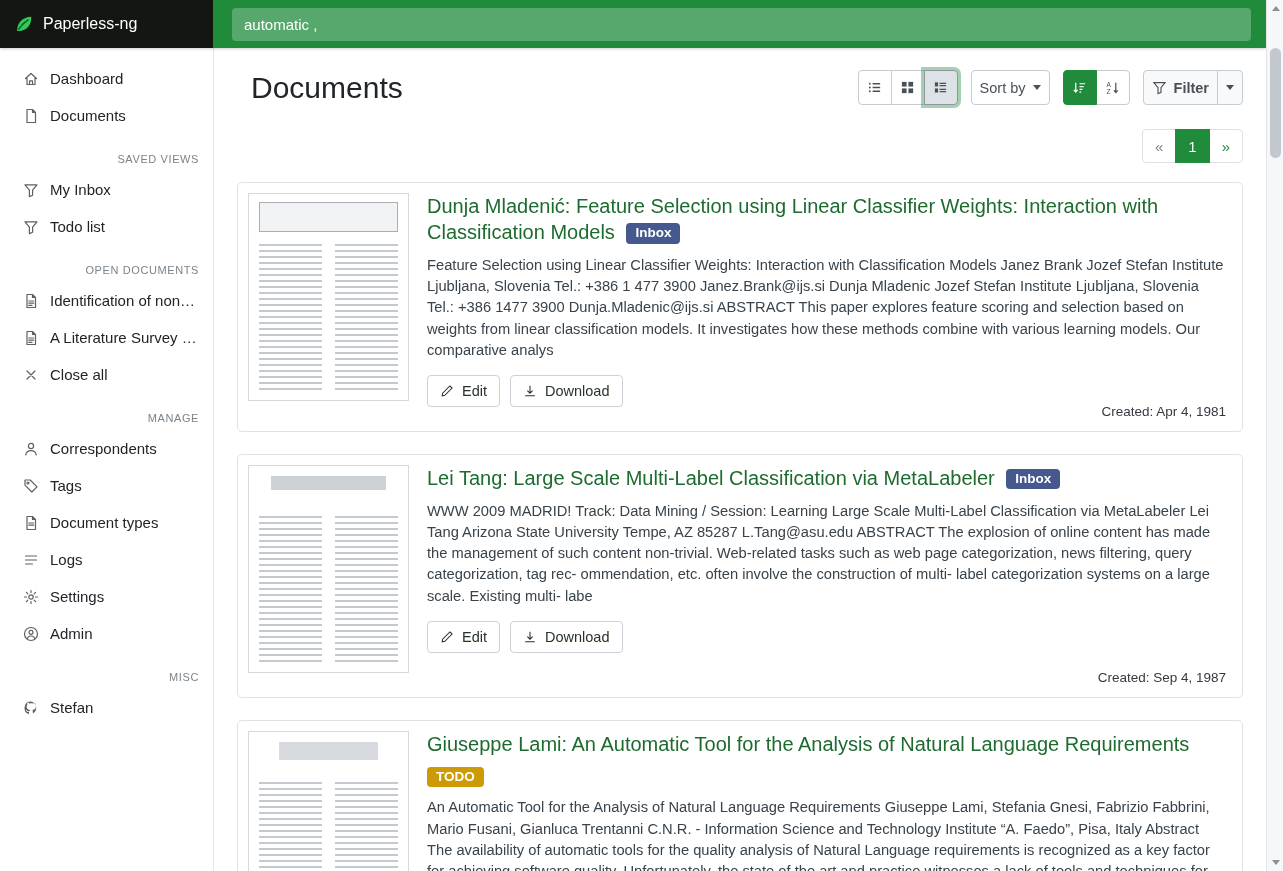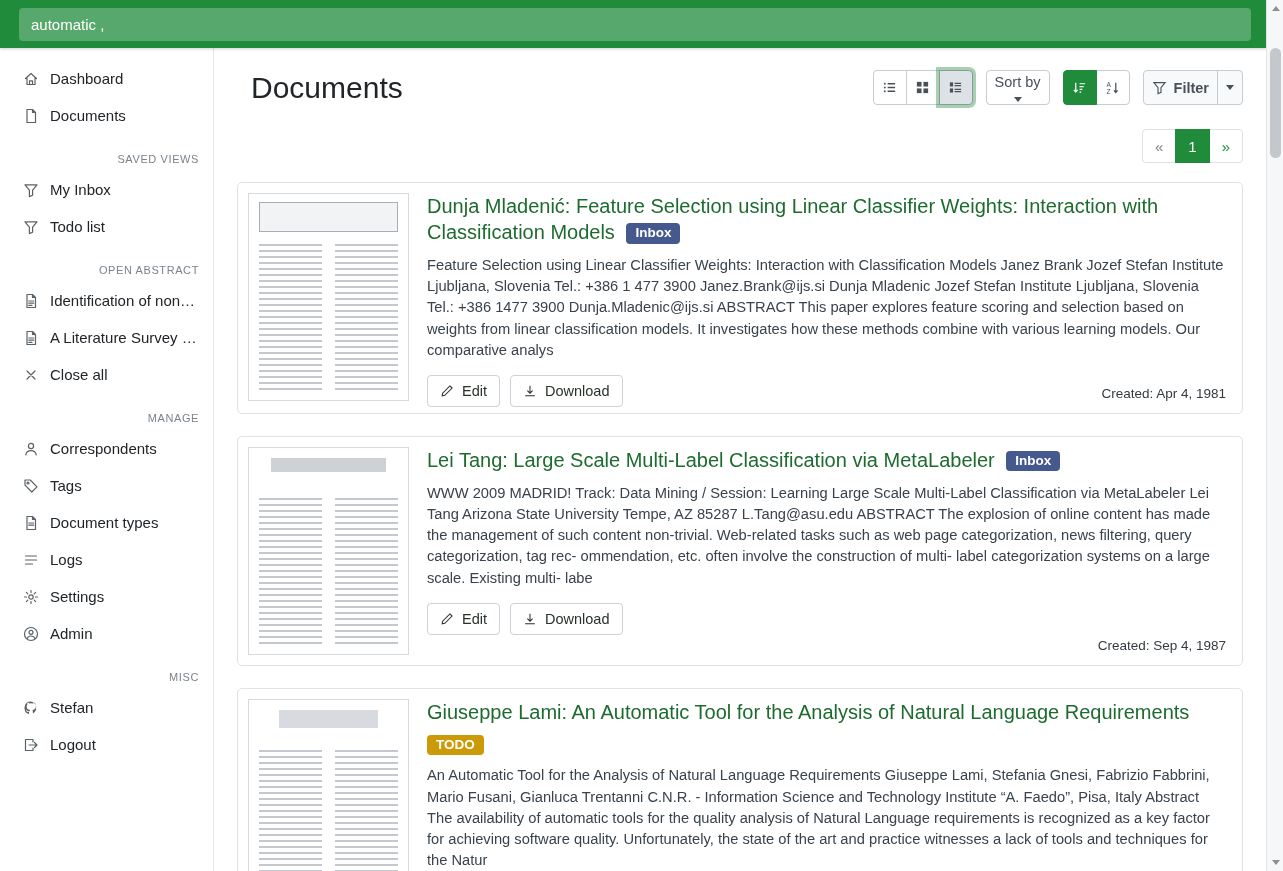--- a/index.html
+++ b/index.html
@@ -38,21 +38,21 @@
   .page-title { font-size:30px; font-weight:500; color:#212529; margin-left:14px; }
   .controls { display:flex; align-items:center; gap:13px; }
 
   .btn-group { display:inline-flex; }
   .tbtn { height:35px; min-width:34px; display:inline-flex; align-items:center;
           justify-content:center; gap:7px; background:#fff; border:1px solid #c6ccd2;
           color:#495057; font-size:14.5px; padding:0 8px; cursor:pointer; font-family:inherit; }
   .btn-group .tbtn + .tbtn { margin-left:-1px; }
   .btn-group .tbtn:first-child { border-radius:4px 0 0 4px;font-weight:bold; }
   .btn-group .tbtn:last-child  { border-radius:0 4px 4px 0; }
-  .tbtn.single { border-radius:4px;flex-direction:column; }
+  .tbtn.single { border-radius:4px; }
   .tbtn.active-view { background:#dde2e6; border-color:#8f979e;
                       box-shadow:0 0 0 3px rgba(31,139,59,.40); z-index:2; }
   .tbtn.green { background:#1f8b3b; border-color:#1f8b3b; color:#fff; z-index:1; }
   .tbtn.lightgray { background:#f8f9fa; }
   .tic { width:15px; height:15px; }
 
   .caret { width:0; height:0; border-left:4.5px solid transparent;
            border-right:4.5px solid transparent; border-top:5px solid currentColor;
            display:inline-block; }
 
@@ -63,21 +63,21 @@
           align-items:center; justify-content:center; background:#fff;
           border:1px solid #dee2e6; font-size:15px; color:#1f8b3b; cursor:pointer; font-family:inherit; }
   .pager .pbtn + .pbtn { margin-left:-1px; }
   .pbtn:first-child { border-radius:4px 0 0 4px; color:#7a8288; }
   .pbtn:last-child  { border-radius:0 4px 4px 0; }
   .pbtn.current { background:#1f8b3b; border-color:#1f8b3b; color:#fff; z-index:1; }
 
   
   .cards { margin-top:19px; }
   .card { position:relative; display:flex; gap:18px; border:1px solid #dfe3e7;
-          border-radius:5px; margin-bottom:22px; padding:10px 14px 6px 10px; min-height:230px; }
+          border-radius:5px; margin-bottom:22px; padding:10px 14px 24px 10px; min-height:230px; }
   .thumb { width:161px; height:208px; flex:none; border:1px solid #d6dadd;
            background:#fff; position:relative; cursor:pointer; overflow:hidden; }
   .t-head-a { margin:8px 10px; height:30px; border:1px solid #a8aeb4; background:#f1f3f4; }
   .t-head-b { margin:10px 22px; height:14px; background:#cdd2d7; }
   .t-head-c { margin:10px 30px; height:18px; background:#d7dbdf; }
   .t-col { position:absolute; top:50px; bottom:8px; width:63px;
            background:repeating-linear-gradient(to bottom, #c3c9cf 0 2px, transparent 2px 6px); }
   .t-col.l { left:10px; } .t-col.r { right:10px; }
 
   .card-body { flex:1; min-width:0; display:flex; flex-direction:column; align-items:flex-start; }
@@ -107,20 +107,27 @@
               border-top:5px solid #8a9096; }
   .sb-thumb { position:absolute; left:3px; top:48px; width:11px; height:110px;
               background:#c3c8cd; border-radius:6px; cursor:grab; }
 </style>
 </head>
 <body>
 
 <div class="app">
 
   <div class="navbar">
+    <div class="brand">
+      <svg width="20" height="20" viewBox="0 0 16 16">
+        <path d="M2.5 13.5 C2.5 6.5 7 2.5 13.8 2.2 C14.2 9.5 9.5 14 2.5 13.5 Z" fill="#34c759"></path>
+        <path d="M3.5 12.5 C5.5 9.5 8.5 6.5 11.5 4.5" stroke="#0c5820" fill="none" stroke-width="1"></path>
+      </svg>
+      <span>Paperless-ng</span>
+    </div>
     <div class="search-wrap">
       <input class="search-input" type="text" value="automatic ," style="">
     </div>
   </div>
 
   <div class="sidebar">
     <div class="nav-item">
       <svg class="ic" viewBox="0 0 16 16">
           <path d="M2.5 7.5 L8 2.5 L13.5 7.5 M4 6.8 V13.5 H12 V6.8 M6.5 13.5 V9.8 H9.5 V13.5"></path>
         </svg>
@@ -140,21 +147,21 @@
         </svg>
       <span class="lbl">My Inbox</span>
     </div>
     <div class="nav-item">
       <svg class="ic" viewBox="0 0 16 16">
           <path d="M2 2.8 H14 L9.6 8.2 V13.2 L6.4 14.6 V8.2 Z"></path>
         </svg>
       <span class="lbl">Todo list</span>
     </div>
 
-    <div class="section-head">OPEN ABSTRACT</div>
+    <div class="section-head">OPEN DOCUMENTS</div>
     <div class="nav-item">
       <svg class="ic" viewBox="0 0 16 16">
           <path d="M4 1.5 H9.5 L12.5 4.5 V14.5 H4 Z M9.5 1.5 V4.5 H12.5 M5.8 8 H10.7 M5.8 10.2 H10.7 M5.8 12.4 H9"></path>
         </svg>
       <span class="lbl">Identification of non-fu...</span>
     </div>
     <div class="nav-item">
       <svg class="ic" viewBox="0 0 16 16">
           <path d="M4 1.5 H9.5 L12.5 4.5 V14.5 H4 Z M9.5 1.5 V4.5 H12.5 M5.8 8 H10.7 M5.8 10.2 H10.7 M5.8 12.4 H9"></path>
         </svg>
@@ -209,26 +216,20 @@
         </svg>
       <span class="lbl">Admin</span>
     </div>
 
     <div class="section-head">MISC</div>
     <div class="nav-item">
       <svg class="ic" viewBox="0 0 16 16">
           <path d="M8 1.5 a6.5 6.5 0 0 0 -2.05 12.67 c0-.55.02-1.6.1-2.25 -1.9.4-2.55-1-2.55-1 -.4-.9-.9-1.15-.9-1.15 .9-.2 1.5.62 1.5.62 .8 1.3 2.1.92 2.6.7 .08-.58.3-.98.55-1.2 -2-.23-3.6-1-3.6-3.2 0-.78.28-1.4.72-1.9 -.1-.22-.32-1 .1-2 0 0 .6-.2 2 .72 a6.4 6.4 0 0 1 3.56 0 c1.4-.92 2-.72 2-.72 .42 1 .2 1.78.1 2 .44.5.72 1.12.72 1.9 0 2.2-1.6 2.97-3.6 3.2 .3.28.6.8.6 1.6 v2.03 A6.5 6.5 0 0 0 8 1.5 Z" fill="currentColor" stroke="none"></path>
         </svg>
       <span class="lbl">Stefan</span>
-    </div>
-    <div class="nav-item">
-      <svg class="ic" viewBox="0 0 16 16">
-          <path d="M10 5 V2.5 H2.5 V13.5 H10 V11 M6 8 H14 M11.5 5.5 L14 8 L11.5 10.5"></path>
-        </svg>
-      <span class="lbl">Logout</span>
     </div>
   </div>
 
   <div class="main">
 
     <div class="head-row">
       <div class="page-title">Documents</div>
 
       <div class="controls">
         <div class="btn-group">

